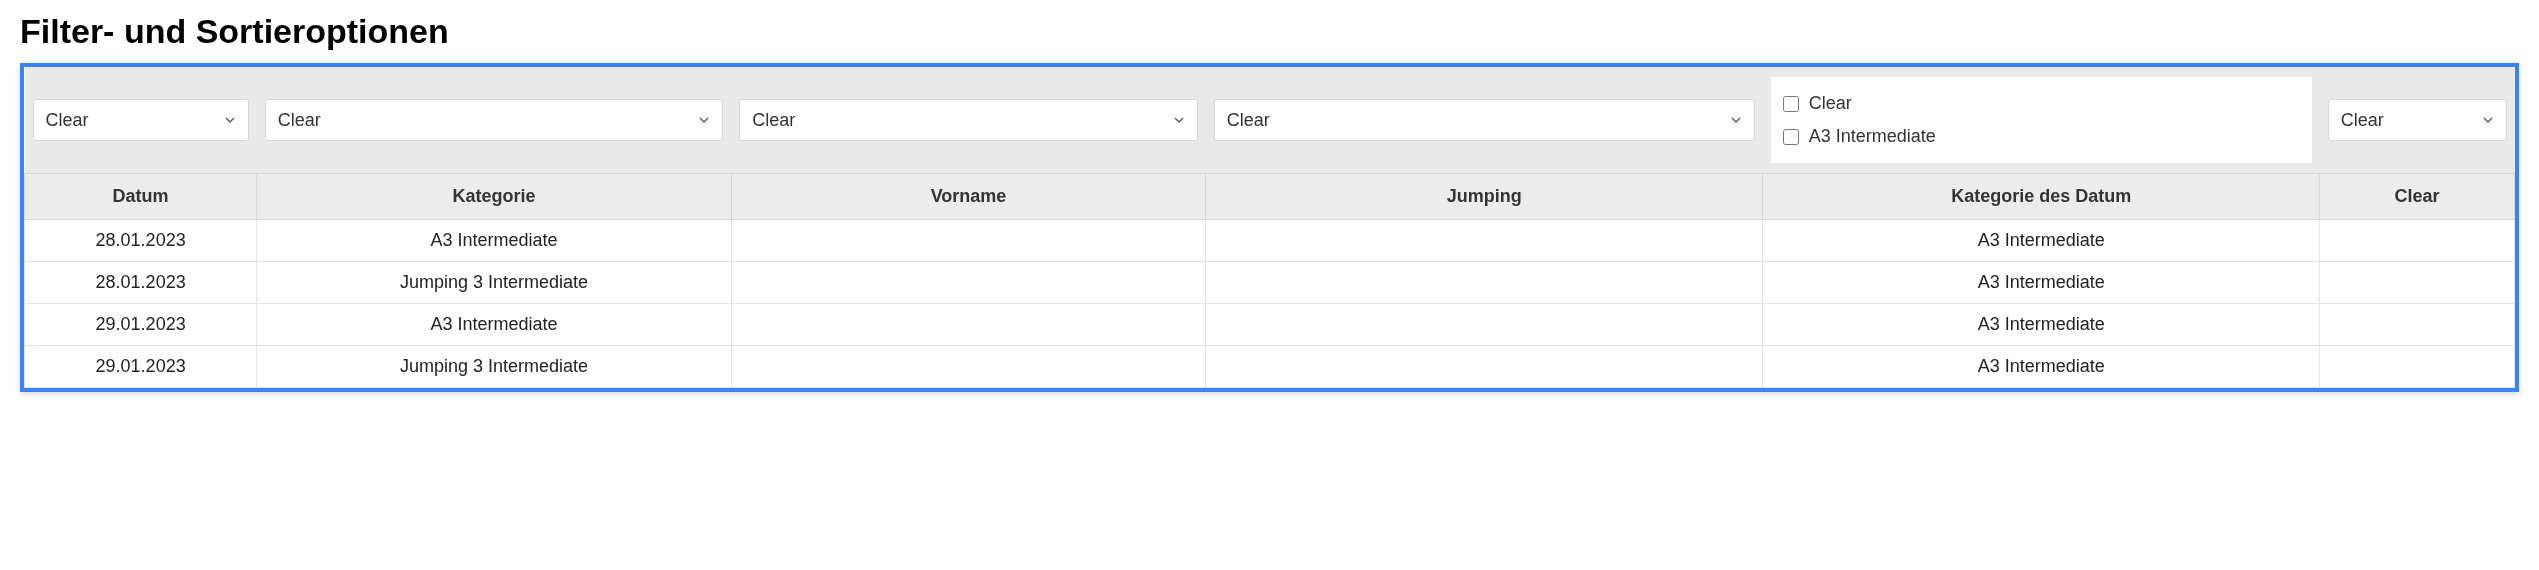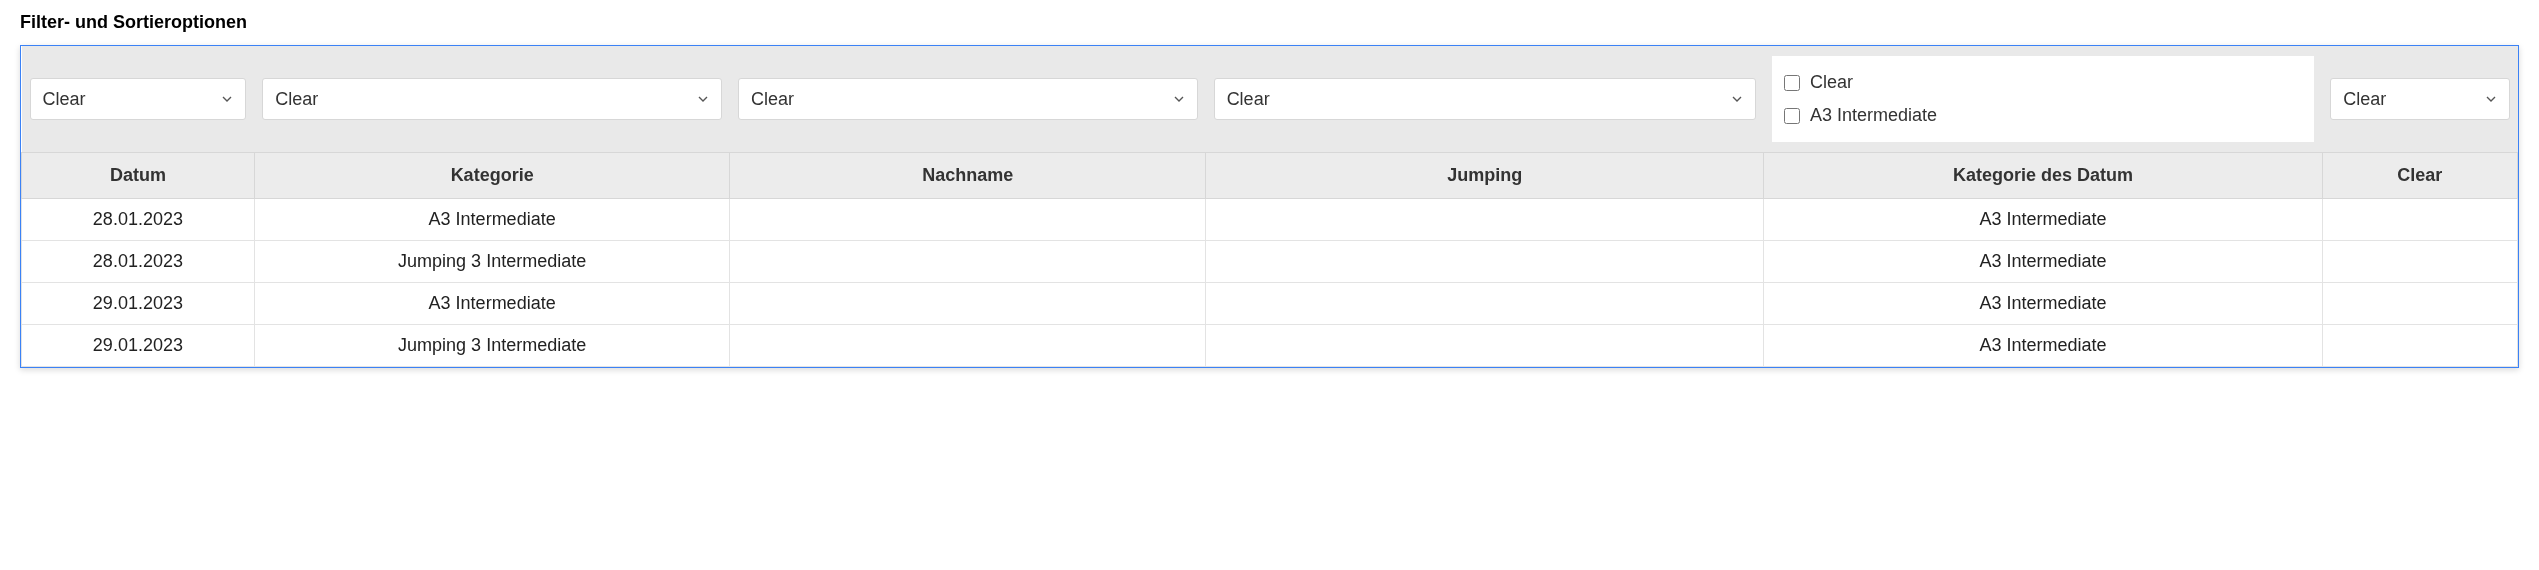--- a/index.html
+++ b/index.html
@@ -6,27 +6,27 @@
       box-sizing: border-box;
       margin: 0;
       padding: 0;
     }
     body {
       font-family: Arial, Helvetica, sans-serif;
       background: #ffffff;
       padding: 12px 20px;
     }
     .page-title {
-      font-size: 18px;
+      font-size: 34px;
       font-weight: bold;
       margin-bottom: 12px;
       color: #000;
     }
     .table-wrap {
-      border: 1px solid #3b82f6;
+      border: 4px solid #3b82f6;
       box-shadow: 0 2px 6px rgba(0,0,0,0.15);
       background: #fff;
     }
     table {
       width: 100%;
       border-collapse: collapse;
       table-layout: fixed;
     }
     col.col-datum { width: 9.3%; }
     col.col-kategorie { width: 19%; }
@@ -188,21 +188,21 @@
                   <polyline points="6 9 12 15 18 9"></polyline>
                 </svg>
         </span>
       </div>
     </td>
   </tr>
 
   <tr class="header-row">
     <th>Datum</th>
     <th>Kategorie</th>
-    <th>Nachname</th>
+    <th>Vorname</th>
     <th>Jumping</th>
     <th>Kategorie des Datum</th>
     <th>Clear</th>
   </tr>
 
   <tr class="data-row">
     <td>28.01.2023</td>
     <td>A3 Intermediate</td>
     <td></td>
     <td></td>

